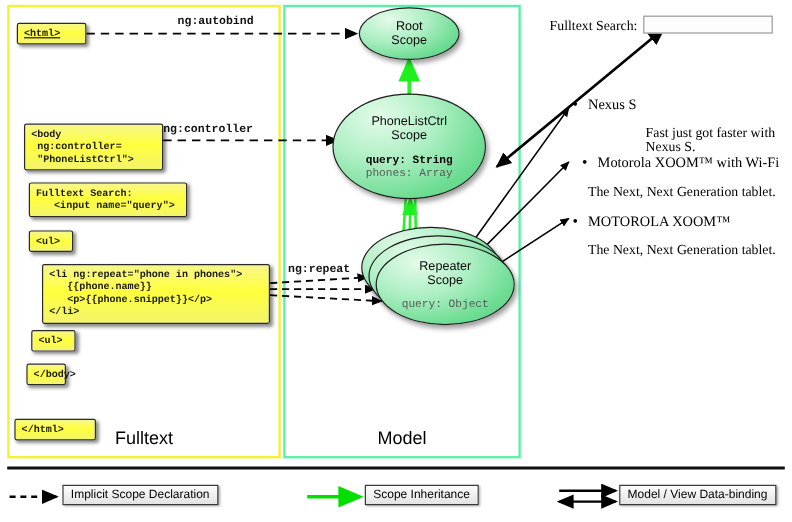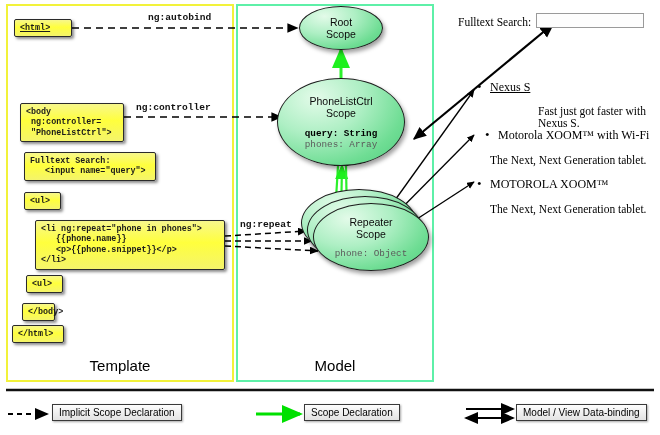--- a/index.html
+++ b/index.html
@@ -56,21 +56,21 @@
         font-family:"Liberation Sans",sans-serif;box-shadow:1px 1px 2px rgba(0,0,0,.35);}
   svg{position:absolute;left:0;top:0;overflow:visible;}
   #wires{width:660px;height:435px;pointer-events:none;}
 </style>
 </head>
 <body>
 
 <div id="stage">
 
   <div class="panel" id="panel-template">
-    <div class="panel-label">Template</div>
+    <div class="panel-label">Fulltext</div>
   </div>
   <div class="panel" id="panel-model">
     <div class="panel-label">Model</div>
   </div>
 
   <svg id="wires">
     <defs>
       <marker id="ah-black" markerWidth="7" markerHeight="7" refX="6" refY="3" orient="auto">
         <path d="M0,0 L7,3 L0,6 z" fill="#000"></path>
       </marker>
@@ -103,39 +103,39 @@
 
     <line x1="380" y1="221" x2="474" y2="90" stroke="#000" stroke-width="1.3" marker-end="url(#ah-black-s)"></line>
     <line x1="378" y1="232" x2="474" y2="135" stroke="#000" stroke-width="1.3" marker-end="url(#ah-black-s)"></line>
     <line x1="380" y1="243" x2="474" y2="182" stroke="#000" stroke-width="1.3" marker-end="url(#ah-black-s)"></line>
 
     <line x1="6" y1="390" x2="654" y2="390" stroke="#111" stroke-width="2.6"></line>
   </svg>
 
   <div class="cbox" style="left:14px;top:19px;width:58px;text-decoration:underline;">&lt;html&gt;</div>
 
-  <div class="cbox" style="left:20px;top:103px;width:104px;">&lt;body
+  <div class="cbox" style="left:20px;top:103px;width:116px;">&lt;body
  ng:controller=
  "PhoneListCtrl"&gt;</div>
 
   <div class="cbox" style="left:24px;top:152px;width:132px;">Fulltext Search:
    &lt;input name="query"&gt;</div>
 
   <div class="cbox" style="left:24px;top:192px;width:37px;">&lt;ul&gt;</div>
 
   <div class="cbox" style="left:35px;top:220px;width:190px;">&lt;li ng:repeat="phone in phones"&gt;
    {{phone.name}}
    &lt;p&gt;{{phone.snippet}}&lt;/p&gt;
 &lt;/li&gt;</div>
 
   <div class="cbox" style="left:26px;top:275px;width:37px;">&lt;ul&gt;</div>
 
   <div class="cbox" style="left:22px;top:303px;width:33px;">&lt;/body&gt;</div>
 
-  <div class="cbox" style="left:12px;top:325px;width:52px;">&lt;/html&gt;</div>
+  <div class="cbox" style="left:12px;top:349px;width:68px;">&lt;/html&gt;</div>
 
   <div class="dlabel" style="left:148px;top:12px;">ng:autobind</div>
   <div class="dlabel" style="left:136px;top:102px;">ng:controller</div>
   <div class="dlabel" style="left:240px;top:219px;">ng:repeat</div>
 
   <div class="ell" style="left:299px;top:6px;width:84px;height:44px;">
     <div class="t">Root</div>
     <div class="t">Scope</div>
   </div>
 
@@ -144,27 +144,27 @@
     <div class="t" style="margin-bottom:9px;">Scope</div>
     <div class="m bold">query: String</div>
     <div class="m grey">phones: Array</div>
   </div>
 
   <div class="ell" style="left:301px;top:189px;width:116px;height:68px;z-index:1;"></div>
   <div class="ell" style="left:307px;top:196px;width:116px;height:68px;z-index:2;"></div>
   <div class="ell" style="left:313px;top:203px;width:116px;height:68px;z-index:3;">
     <div class="t">Repeater</div>
     <div class="t" style="margin-bottom:8px;">Scope</div>
-    <div class="m grey">phone: Object</div>
+    <div class="m grey">query: Object</div>
   </div>
 
   <div class="vrow" id="view-search-label">Fulltext Search:</div>
   <input id="view-search-input" type="text" value="" placeholder="" style="">
 
-  <div class="vbullet" style="left:490px;top:80px;text-decoration:underline;">Nexus S</div>
+  <div class="vbullet" style="left:490px;top:80px;">Nexus S</div>
   <div class="vsnip" style="left:490px;top:105px;margin-left:48px;">Fast just got faster with Nexus S.</div>
 
   <div class="vbullet" style="left:498px;top:128px;">Motorola XOOM™  with Wi-Fi</div>
   <div class="vsnip" style="left:490px;top:154px;">The Next, Next Generation tablet.</div>
 
   <div class="vbullet" style="left:490px;top:177px;">MOTOROLA XOOM™</div>
   <div class="vsnip" style="left:490px;top:203px;">The Next, Next Generation tablet.</div>
 
   <div id="legend">
     <svg width="660" height="39">
@@ -181,17 +181,17 @@
       </defs>
 
       <line x1="8" y1="18" x2="47" y2="18" stroke="#000" stroke-width="2" stroke-dasharray="5,4" marker-end="url(#lg-black)"></line>
 
       <line x1="256" y1="18" x2="300" y2="18" stroke="#00e000" stroke-width="3" marker-end="url(#lg-green)"></line>
 
       <line x1="466" y1="13" x2="513" y2="13" stroke="#000" stroke-width="2" marker-end="url(#lg-black)"></line>
       <line x1="466" y1="22" x2="513" y2="22" stroke="#000" stroke-width="2" marker-end="url(#lg-black)" marker-start="url(#lg-black-start)"></line>
     </svg>
     <div class="lbox" style="left:52px;top:8px;">Implicit Scope Declaration</div>
-    <div class="lbox" style="left:304px;top:8px;">Scope Declaration</div>
+    <div class="lbox" style="left:304px;top:8px;">Scope Inheritance</div>
     <div class="lbox" style="left:516px;top:8px;">Model / View Data-binding</div>
   </div>
 
 </div>
 
 </body></html>

